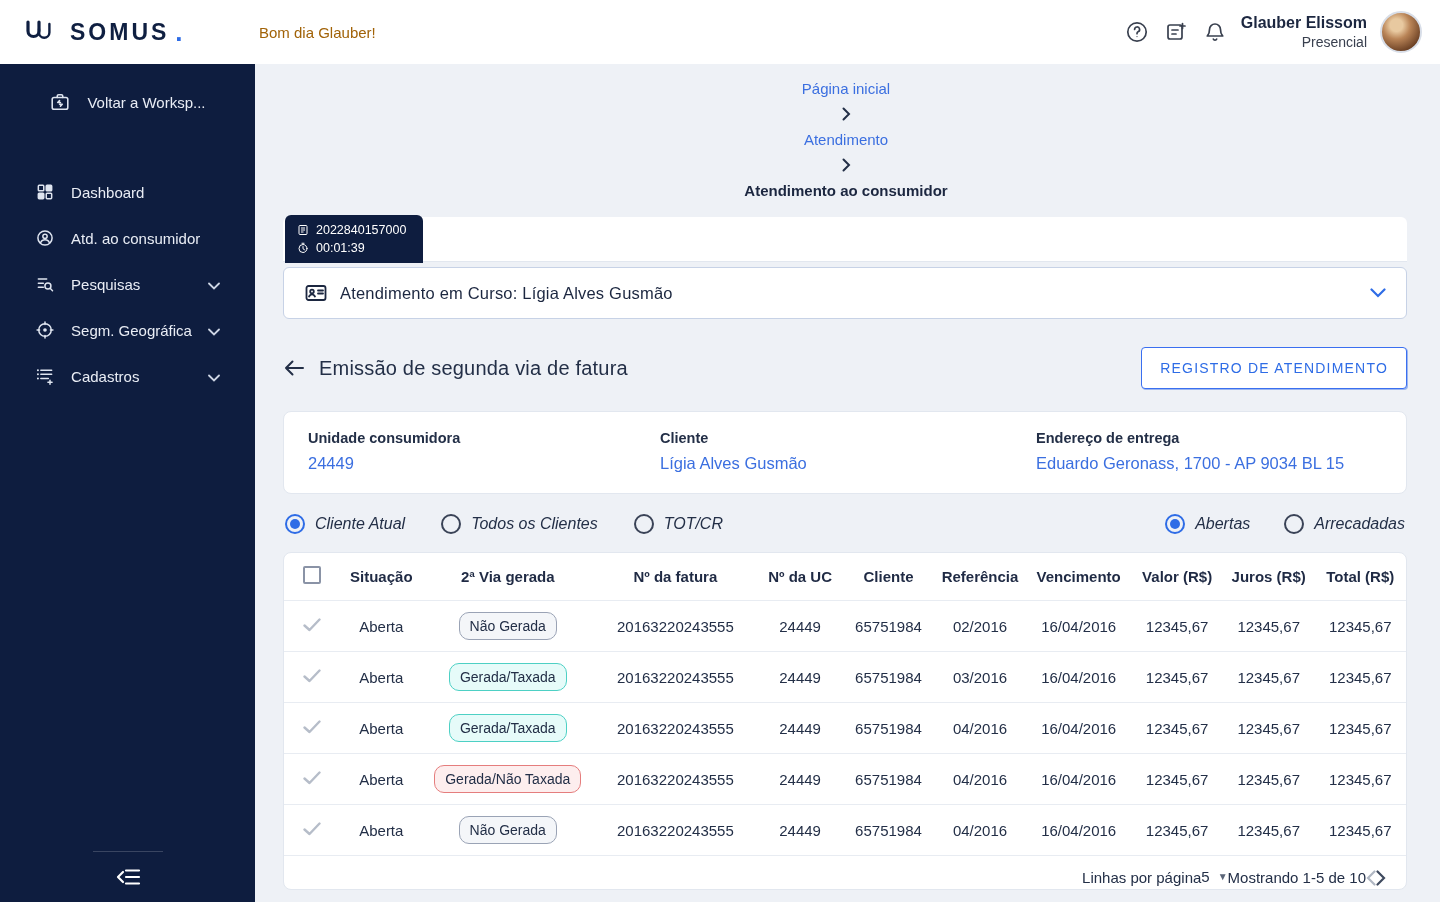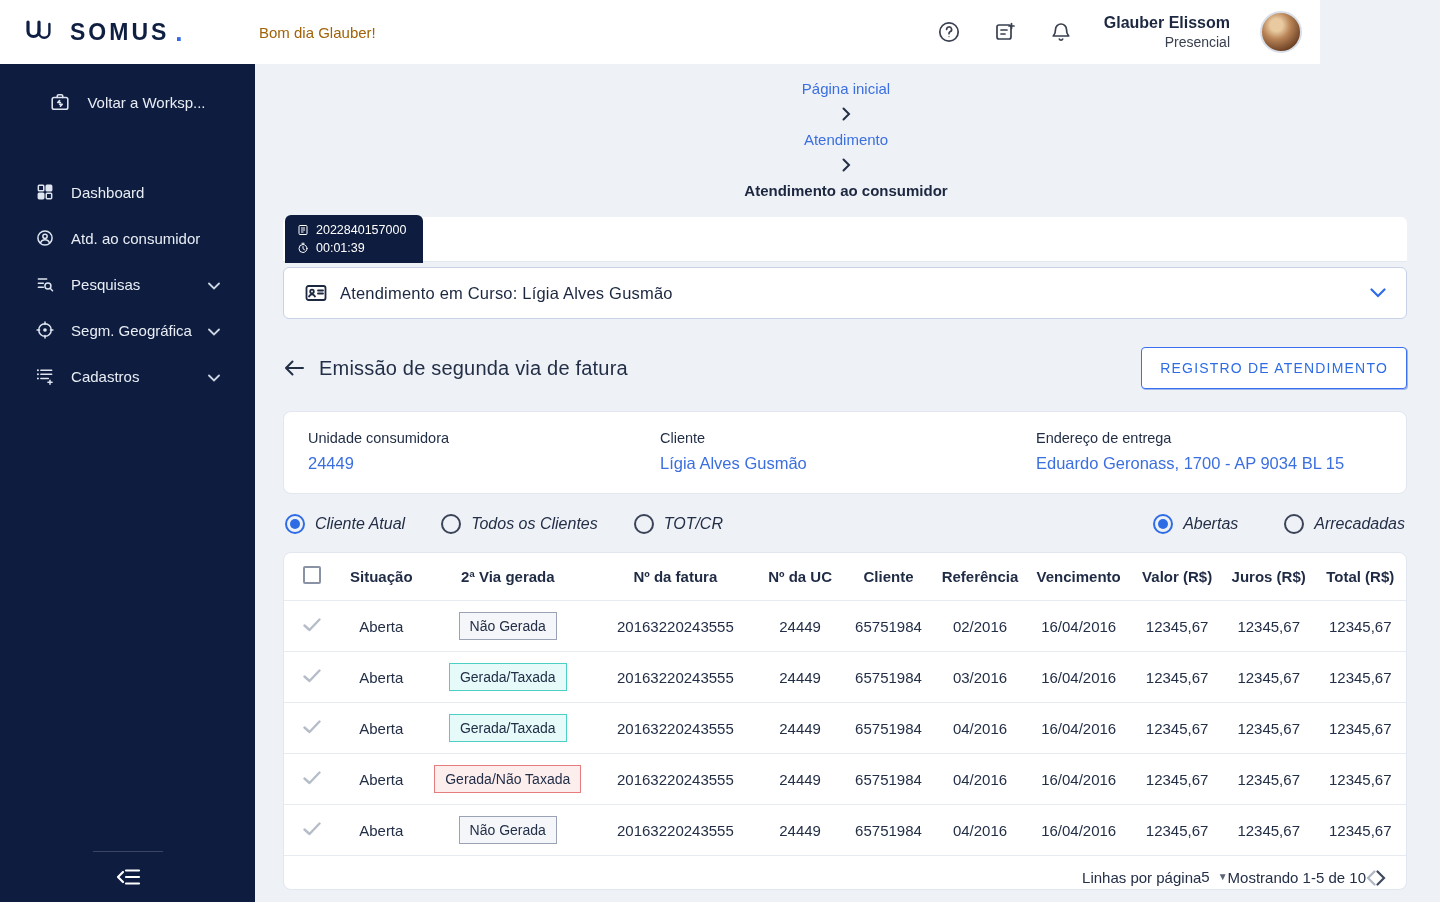--- a/index.html
+++ b/index.html
@@ -1,25 +1,25 @@
 <!DOCTYPE html>
 <html><head>
 <meta charset="utf-8">
 <style>
   * { margin:0; padding:0; box-sizing:border-box; }
   html,body { width:1440px; height:902px; font-family:"Liberation Sans", sans-serif; background:#eef1f6; overflow:hidden; }
 
   
-  .topbar { position:fixed; top:0; left:0; width:1320px; height:64px; background:#ffffff; display:flex; align-items:center; z-index:30; }
+  .topbar { position:fixed; top:0; left:0; width:1440px; height:64px; background:#ffffff; display:flex; align-items:center; z-index:30; }
   .logo-wrap { width:255px; display:flex; align-items:center; gap:8px; padding-left:26px; }
   .logo-mark { color:#0f1f41; }
   .logo-text { font-size:23px; font-weight:bold; letter-spacing:3px; color:#0f1f41; }
   .logo-dot { color:#2e6ce6; font-size:26px; font-weight:bold; margin-left:-2px; }
   .greeting { font-size:15px; color:#a16207; margin-left:4px; }
-  .topbar-right { margin-left:auto; display:flex; align-items:center; gap:30px; padding-right:18px; }
+  .topbar-right { margin-left:auto; display:flex; align-items:center; gap:13px; padding-right:18px; }
   .icon-btn { width:26px; height:26px; display:flex; align-items:center; justify-content:center; color:#39404f; cursor:pointer; }
   .user-block { text-align:right; line-height:1.3; }
   .user-name { font-size:16px; font-weight:bold; color:#1c2740; }
   .user-status { font-size:14px; color:#39404f; }
   .avatar { width:42px; height:42px; border-radius:50%; border:2px solid #d8dee8;
             background:radial-gradient(circle at 38% 32%, #e8c9a0 0 18%, #b98457 40%, #6e4326 75%, #3e2414 100%); }
 
   
   .sidebar { position:fixed; top:64px; left:0; width:255px; height:838px; background:#0e1d3f; color:#e9edf5; display:flex; flex-direction:column; z-index:20;align-items:center; }
   .nav-item { display:flex; align-items:center; gap:16px; padding:13px 22px; font-size:15px; cursor:pointer; white-space:nowrap; }
@@ -50,43 +50,43 @@
   .title-row { display:flex; align-items:center; margin-top:28px; gap:14px; }
   .back-arrow { color:#232f47; cursor:pointer; display:flex; }
   .page-title { font-size:20px; color:#232f47; font-weight:normal; letter-spacing:0.2px; }
   .registro-btn { margin-left:auto; background:#ffffff; border:1px solid #3a6ff0; color:#2e6ce6; font-size:14px; letter-spacing:1.2px; padding:12px 18px; border-radius:4px; cursor:pointer; font-family:inherit; box-shadow:1px 1px 0 #9db6ef; }
 
   .info-card { margin-top:22px; background:#ffffff; border:1px solid #e2e7ef; border-radius:8px; padding:18px 0 20px 0; display:flex; }
   .info-field { padding:0 0 0 24px; }
   .info-field:nth-child(1){ width:376px; }
   .info-field:nth-child(2){ width:376px; padding-left:0; }
   .info-field:nth-child(3){ padding-left:0; }
-  .info-label { font-size:14.5px; font-weight:normal; color:#232f47; }
+  .info-label { font-size:14.5px; font-weight:bold; color:#232f47; }
   .info-value { font-size:16.5px; color:#3b6fe0; margin-top:8px; }
 
   .section-title { margin-top:30px; font-size:16.5px; font-weight:bold; color:#232f47; margin-left:2px; }
 
   .filters-row { display:flex; align-items:center; margin-top:20px; padding:0 2px;font-style:italic; }
   .radio-item { display:flex; align-items:center; gap:10px; margin-right:36px; cursor:pointer; font-size:16px; color:#232f47; }
   .radio-item:last-child { margin-right:0; }
   .radio { width:20px; height:20px; border-radius:50%; border:2px solid #3a4357; position:relative; flex:0 0 auto; }
   .radio.checked { border-color:#2e6ce6; }
   .radio.checked::after { content:""; position:absolute; left:3px; top:3px; width:10px; height:10px; border-radius:50%; background:#2e6ce6; }
-  .filters-right { margin-left:auto; display:flex; align-items:center; gap:12px; }
+  .filters-right { margin-left:auto; display:flex; align-items:center; gap:0; }
   .filters-right .radio-item { margin-right:0; margin-left:34px; }
 
   
   .table-card { margin-top:18px; background:#ffffff; border:1px solid #e2e7ef; border-radius:8px; overflow:hidden; }
   table { width:100%; border-collapse:collapse;padding-left:8px; }
   th { font-size:15px; font-weight:bold; color:#1f2a44; padding:13px 6px; text-align:center; white-space:nowrap; }
   td { font-size:15px; color:#232f47; padding:11px 6px; text-align:center; border-top:1px solid #e8ecf2; white-space:nowrap; }
   .cb-cell { width:58px; }
   .checkbox { display:inline-block; width:18px; height:18px; border:2px solid #8a93a6; border-radius:2px; cursor:pointer; }
   .check-ic { color:#b6bdc9; display:inline-flex; }
-  .badge { display:inline-block; border-radius:0; padding:5px 10px; font-size:14px; color:#232f47; border:1px solid #9aa3b5; background:#f4f6f9; }
+  .badge { display:inline-block; border-radius:10px; padding:5px 10px; font-size:14px; color:#232f47; border:1px solid #9aa3b5; background:#f4f6f9; }
   .badge-teal { border-color:#4dd0c4; background:#e6fbf9; }
   .badge-red { border-color:#e57d7d; background:#fdeeee; }
 
   .table-footer { display:flex; align-items:center; justify-content:flex-end; padding:12px 20px 2px 20px; border-top:1px solid #e8ecf2; font-size:15px; color:#232f47;text-align:right; }
   .rows-select { display:inline-flex; align-items:center; gap:8px; cursor:pointer; padding-bottom:2px; }
   .rows-select .caret { color:#5b6578; font-size:10px; }
   .pg-chev { cursor:pointer; display:flex; }
   .pg-prev { color:#b0b7c3; }
   .pg-next { color:#3f4a5f; }
 

